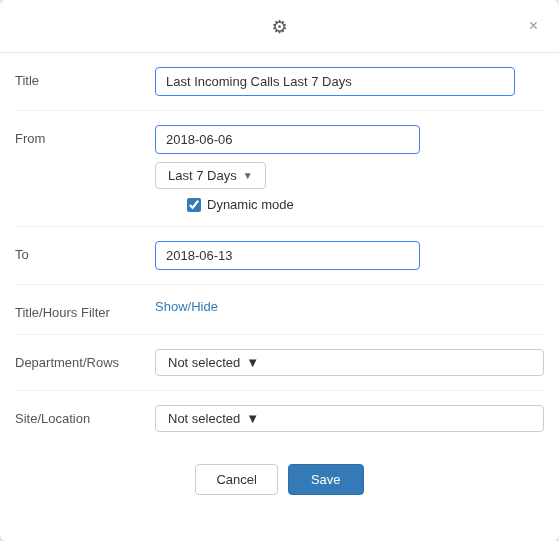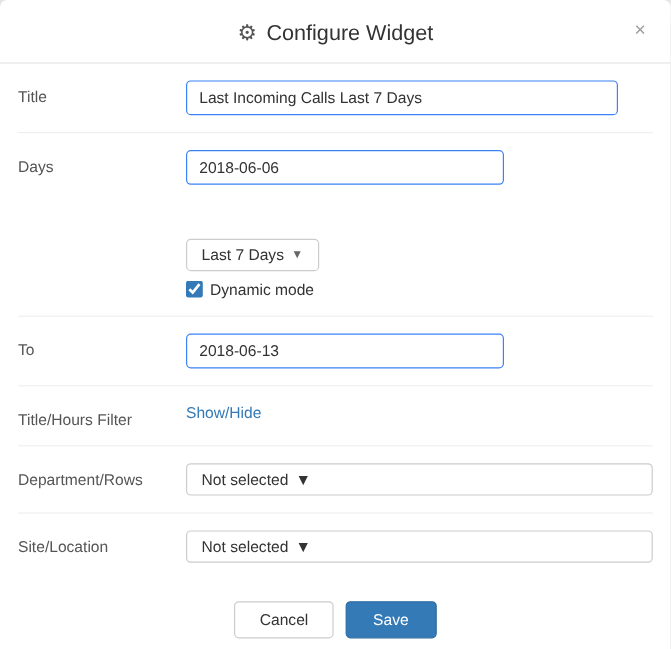--- a/index.html
+++ b/index.html
@@ -111,31 +111,32 @@
       align-items: center;
       gap: 6px;
       padding: 5px 12px;
       background: #fff;
       border: 1px solid #ccc;
       border-radius: 4px;
       font-size: 13px;
       color: #333;
       cursor: pointer;
       width: auto;
-      margin-top: 37px;
     }
 
     .dropdown-btn .caret {
       font-size: 10px;
       color: #666;
     }
 
     .dynamic-mode-row {
       display: flex;
+      align-items: center;
       gap: 6px;
+      margin-left: 32px;
     }
 
     .dynamic-mode-row input[type="checkbox"] {
       accent-color: #337ab7;
       width: 14px;
       height: 14px;
       cursor: pointer;
     }
 
     .dynamic-mode-label {
@@ -190,36 +191,35 @@
       font-weight: 500;
     }
   </style>
 </head>
 <body>
 
 <div class="dialog">
   <div class="dialog-header">
     <div class="dialog-title">
       <span class="gear-icon">⚙</span>
-      <span>Configure Widget</span>
     </div>
     <button class="close-btn">×</button>
   </div>
 
   <div class="dialog-body">
 
     <div class="form-row">
       <div class="form-label">Title</div>
       <div class="form-control-group">
         <input type="text" class="title-input" value="Last Incoming Calls Last 7 Days" style="">
       </div>
     </div>
 
     <div class="form-row">
-      <div class="form-label">Days</div>
+      <div class="form-label">From</div>
       <div class="form-control-group">
         <input type="text" value="2018-06-06" style="">
         <div>
           <button class="dropdown-btn">
             <span>Last 7 Days</span>
             <span class="caret">▼</span>
           </button>
         </div>
         <div class="dynamic-mode-row">
           <input type="checkbox" checked="" style="">

